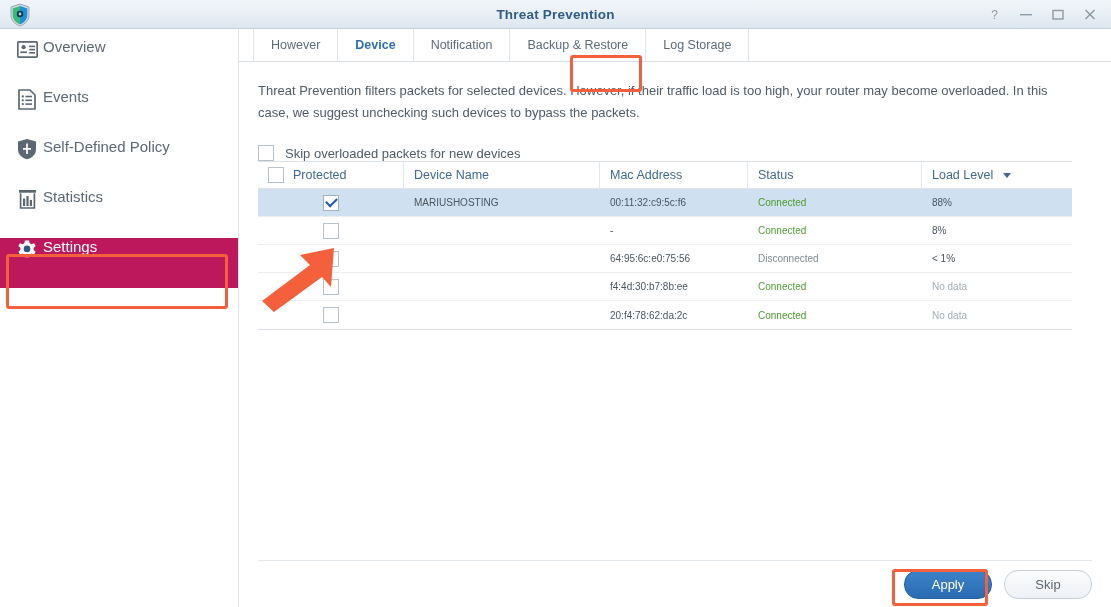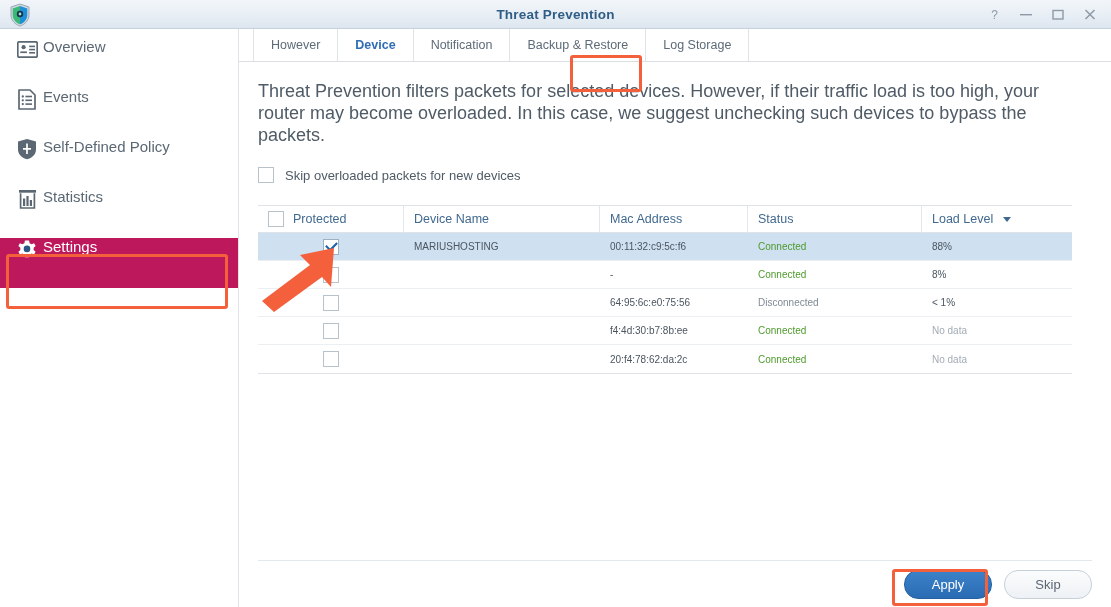--- a/index.html
+++ b/index.html
@@ -149,21 +149,21 @@
     border: 1px solid #c9d2da;
     background: #fff;
     display: flex; align-items: center;
     padding: 0 7px; gap: 7px;
   }
   .search-box .fico { color: #5d6b78; display:flex; }
   .search-ph { font-size: 12.5px; color: #9aa4ae; }
 
   .desc {
     margin-top: 18px;
-    font-size: 18px;
+    font-size: 13px;
     color: #4f5b66;
     line-height: 22px;
     max-width: 810px;
   }
 
   .skip-row {
     margin-top: 21px;
     display: flex; align-items: center; gap: 11px;
     font-size: 13px;
     color: #4f5b66;
@@ -180,21 +180,20 @@
     content: "";
     display: block;
     width: 9px; height: 5px;
     border-left: 2.4px solid #1e5fa8;
     border-bottom: 2.4px solid #1e5fa8;
     transform: rotate(-45deg) translate(1px,-1px);
   }
 
   
   .table {
-    margin-top: 22px;
     border-top: 1px solid #dde3e9;
     border-bottom: 1px solid #dde3e9;
     width: 814px;
   }
   .thead {
     display: flex;
     height: 27px;
     align-items: center;
     border-bottom: 1px solid #dde3e9;
     font-size: 12.5px;

